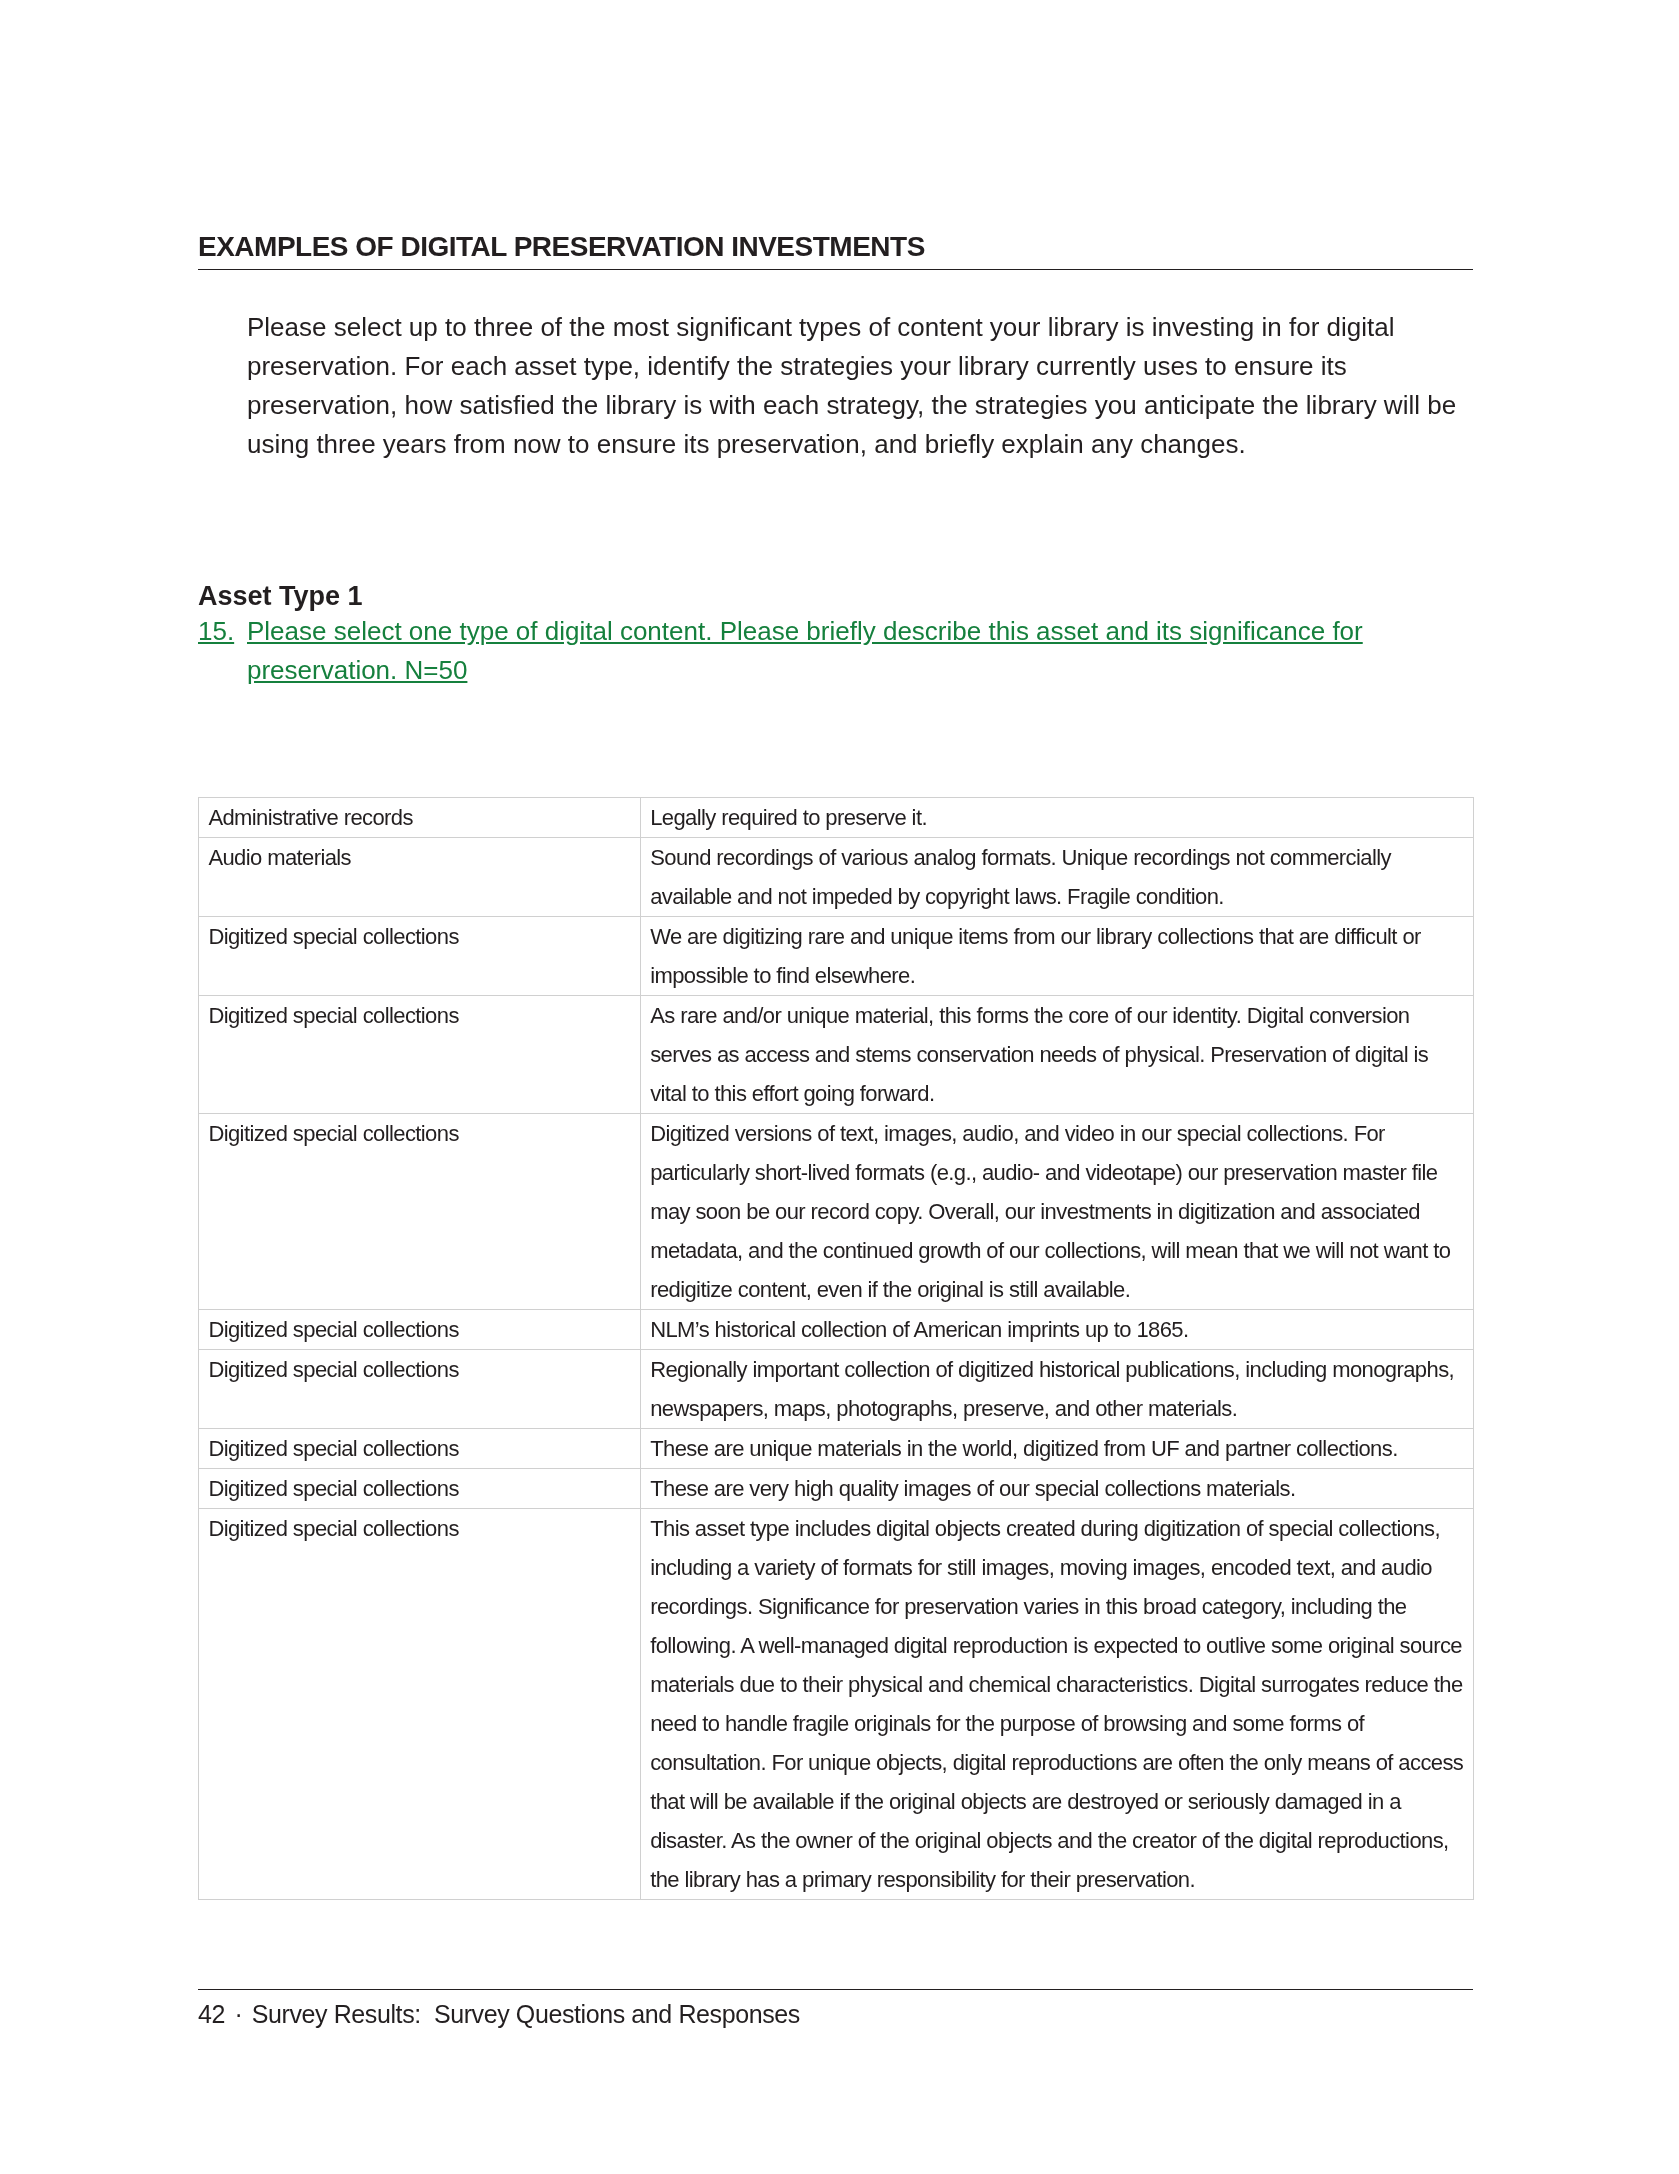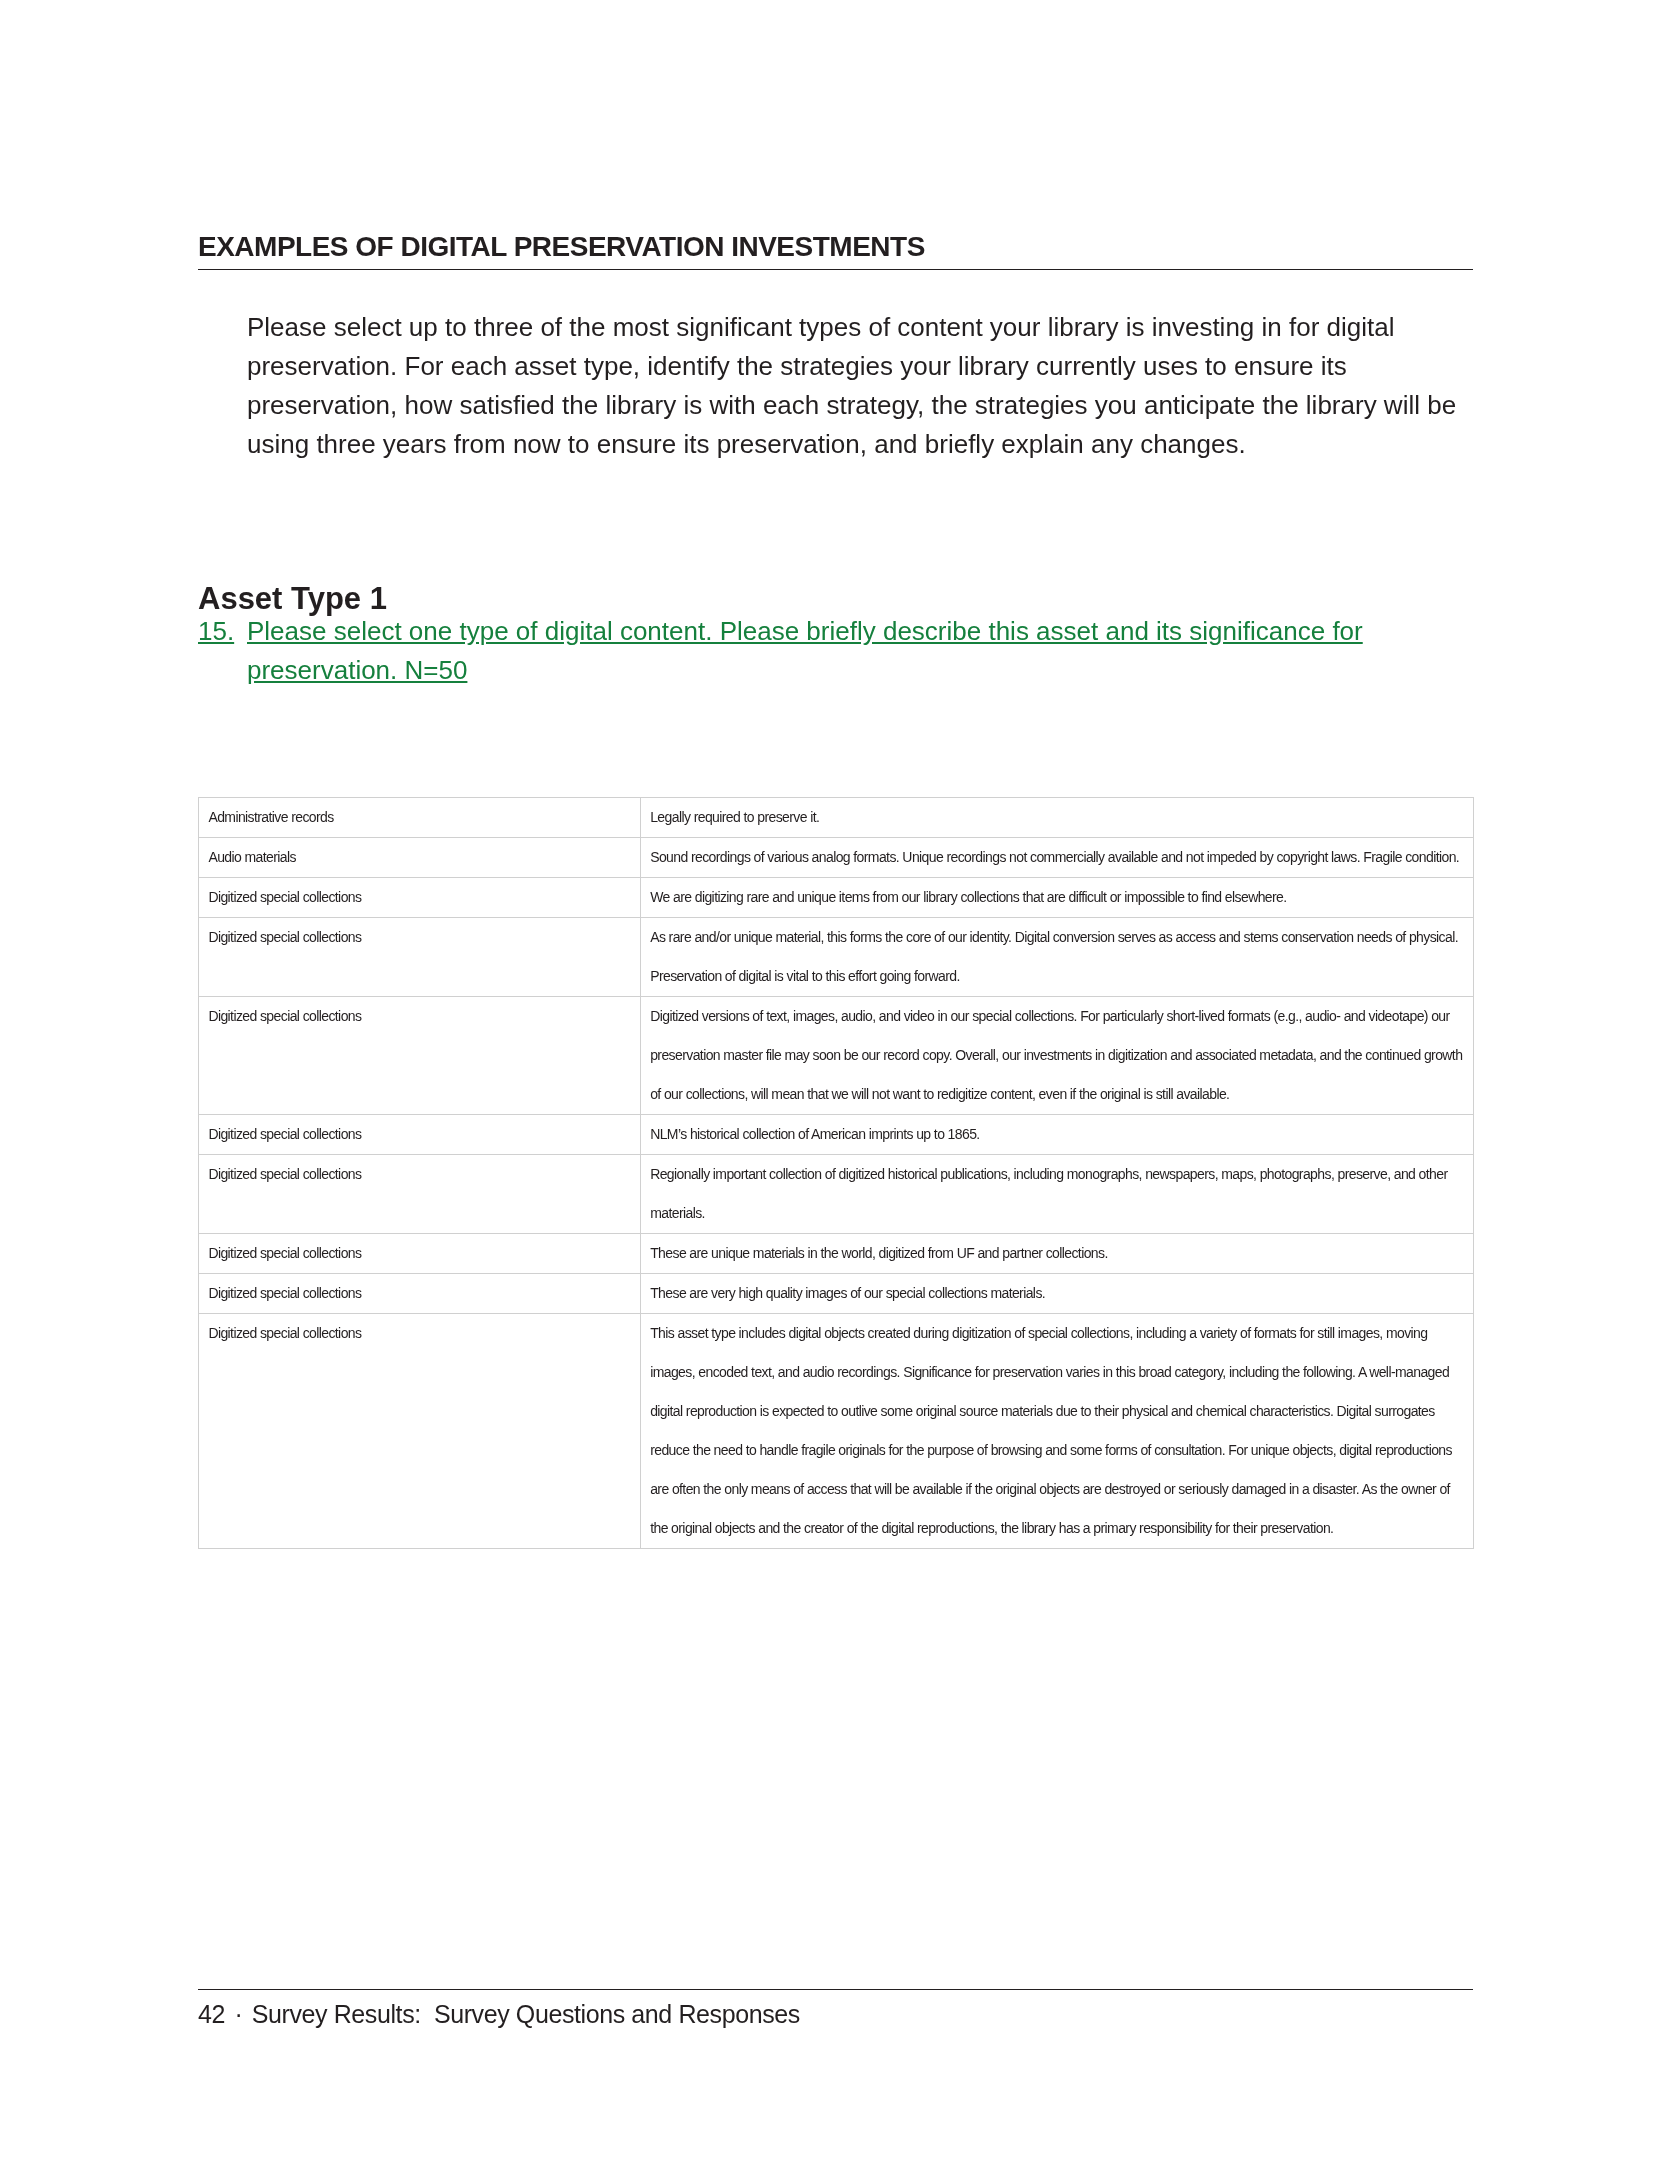--- a/index.html
+++ b/index.html
@@ -14,35 +14,35 @@
     padding-bottom: 5.6px;
     border-bottom: 1.9px solid #231f20;
     margin-top: 38px;
   }
   .intro {
     position: absolute; left: 247px; top: 308px; width: 1234px;
     font-size: 26px; line-height: 39px; color: #231f20;
   }
   .asset-heading {
     position: absolute; left: 198px; top: 581px;
-    font-weight: bold; font-size: 31px; color: #231f20;
+    font-weight: bold; font-size: 27px; color: #231f20;
   }
   .question {
     position: absolute; left: 198px; top: 612px; width: 1281px;
     font-size: 26px; line-height: 39px; color: #15803d;
     display: flex;
     text-decoration: underline;
   }
   .question .qnum { width: 49px; flex: 0 0 49px; }
   .question .qtext { flex: 1; }
   table.responses {
     position: absolute; left: 198px; top: 797px; width: 1276px;
     border-collapse: collapse;
     font-family: "Liberation Sans Narrow", "Liberation Sans", sans-serif;
-    font-size: 14px; line-height: 39px; color: #231f20;
+    font-size: 22px; line-height: 39px; color: #231f20;
     letter-spacing: -0.6px;
   }
   table.responses td {
     border: 1.9px solid #d0d0d0; vertical-align: top;
     padding: 0 9.4px;
   }
   table.responses td.type-cell { width: 422px; }
   .footer-rule {
     position: absolute; left: 198px; top: 1989px; width: 1275px;
     border-top: 1.9px solid #231f20;

